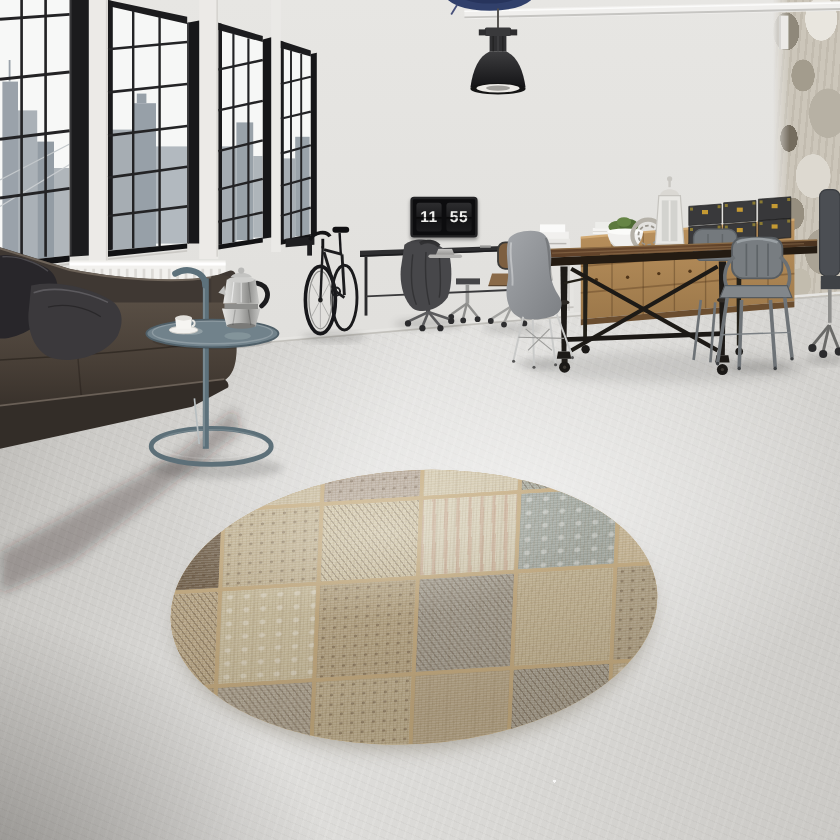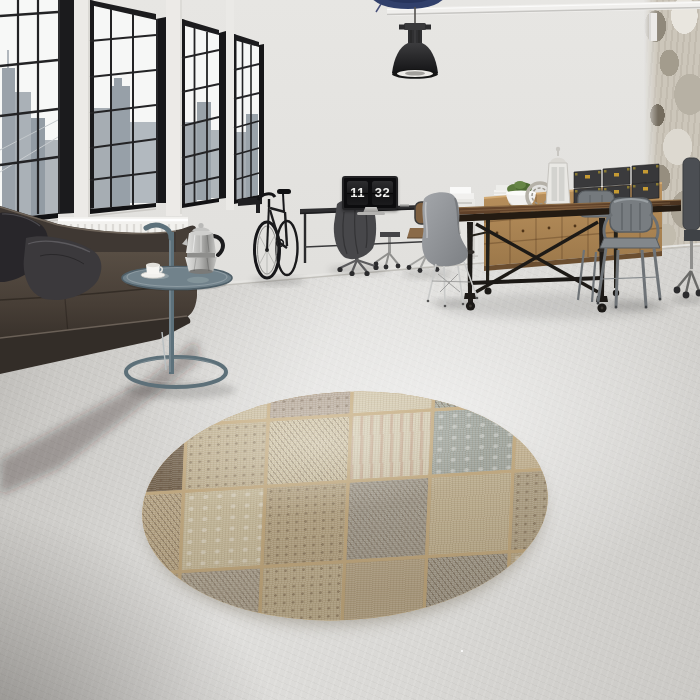--- a/index.html
+++ b/index.html
@@ -65,21 +65,21 @@
   .c10{background-color:#d7ceb5}.c11{background-color:#9fa7a1}.c12{background-color:#c7b694}
   .c13{background-color:#bfad8c}.c14{background-color:#cdc1a1}.c15{background-color:#b7a685}
   .c16{background-color:#a5a094}.c17{background-color:#c2b392}.c18{background-color:#b1a387}
   .c19{background-color:#ae9c7e}.c20{background-color:#b4ac9c}.c21{background-color:#c1b292}
   .c22{background-color:#b8a88a}.c23{background-color:#a7a193}.c24{background-color:#beae8e}
   .rug-overlay{position:absolute;inset:0;border-radius:50%;
     background:radial-gradient(60% 45% at 45% 22%, rgba(255,255,248,.32), rgba(255,255,248,0) 70%),
                linear-gradient(180deg, rgba(255,252,244,.10), rgba(88,72,50,.22) 88%);}
 
   
-  .monitor{position:absolute;left:342px;top:176px;width:56px;height:34px;z-index:6;
+  .monitor{position:absolute;left:342px;top:164px;width:56px;height:34px;z-index:6;
     background:#0c0c0e;border:2px solid #232325;border-radius:3px;
     box-shadow:0 2px 3px rgba(0,0,0,.35);display:flex;align-items:center;justify-content:center;gap:4px;}
   .flip-card{width:21px;height:24px;border-radius:2.5px;position:relative;text-align:center;
     background:linear-gradient(#2d2d2f,#1c1c1e 46%,#121214 54%,#1b1b1d);
     color:#f0f0ee;font:700 13px/24px "Liberation Sans",sans-serif;letter-spacing:.5px;}
   .flip-card::after{content:"";position:absolute;left:0;right:0;top:50%;height:1px;background:rgba(0,0,0,.65);}
   .monitor-stand{position:absolute;left:363px;top:207px;width:16px;height:6px;z-index:6;
     background:linear-gradient(#c9c8c6,#908f8d);clip-path:polygon(15% 0,85% 0,100% 100%,0 100%);}
   .monitor-base{position:absolute;left:357px;top:212px;width:28px;height:3px;z-index:6;
     background:#b3b2b0;border-radius:2px;}
@@ -686,18 +686,18 @@
         <ellipse cx="201" cy="233" rx="11" ry="2.6" fill="#cfcfcd"></ellipse>
         <path d="M192,231 C195,226 207,226 210,231" fill="#c4c4c2"></path>
         <circle cx="201" cy="225.5" r="2.6" fill="#b9b9b7"></circle>
         <polygon points="187,238 182,244 188,246" fill="#c0c0be"></polygon>
       </g>
     </g>
   </svg>
 
   <div class="monitor">
     <div class="flip-card">11</div>
-    <div class="flip-card">32</div>
+    <div class="flip-card">55</div>
   </div>
   <div class="monitor-stand"></div>
   <div class="monitor-base"></div>
 
 </div>
 
 </body></html>

